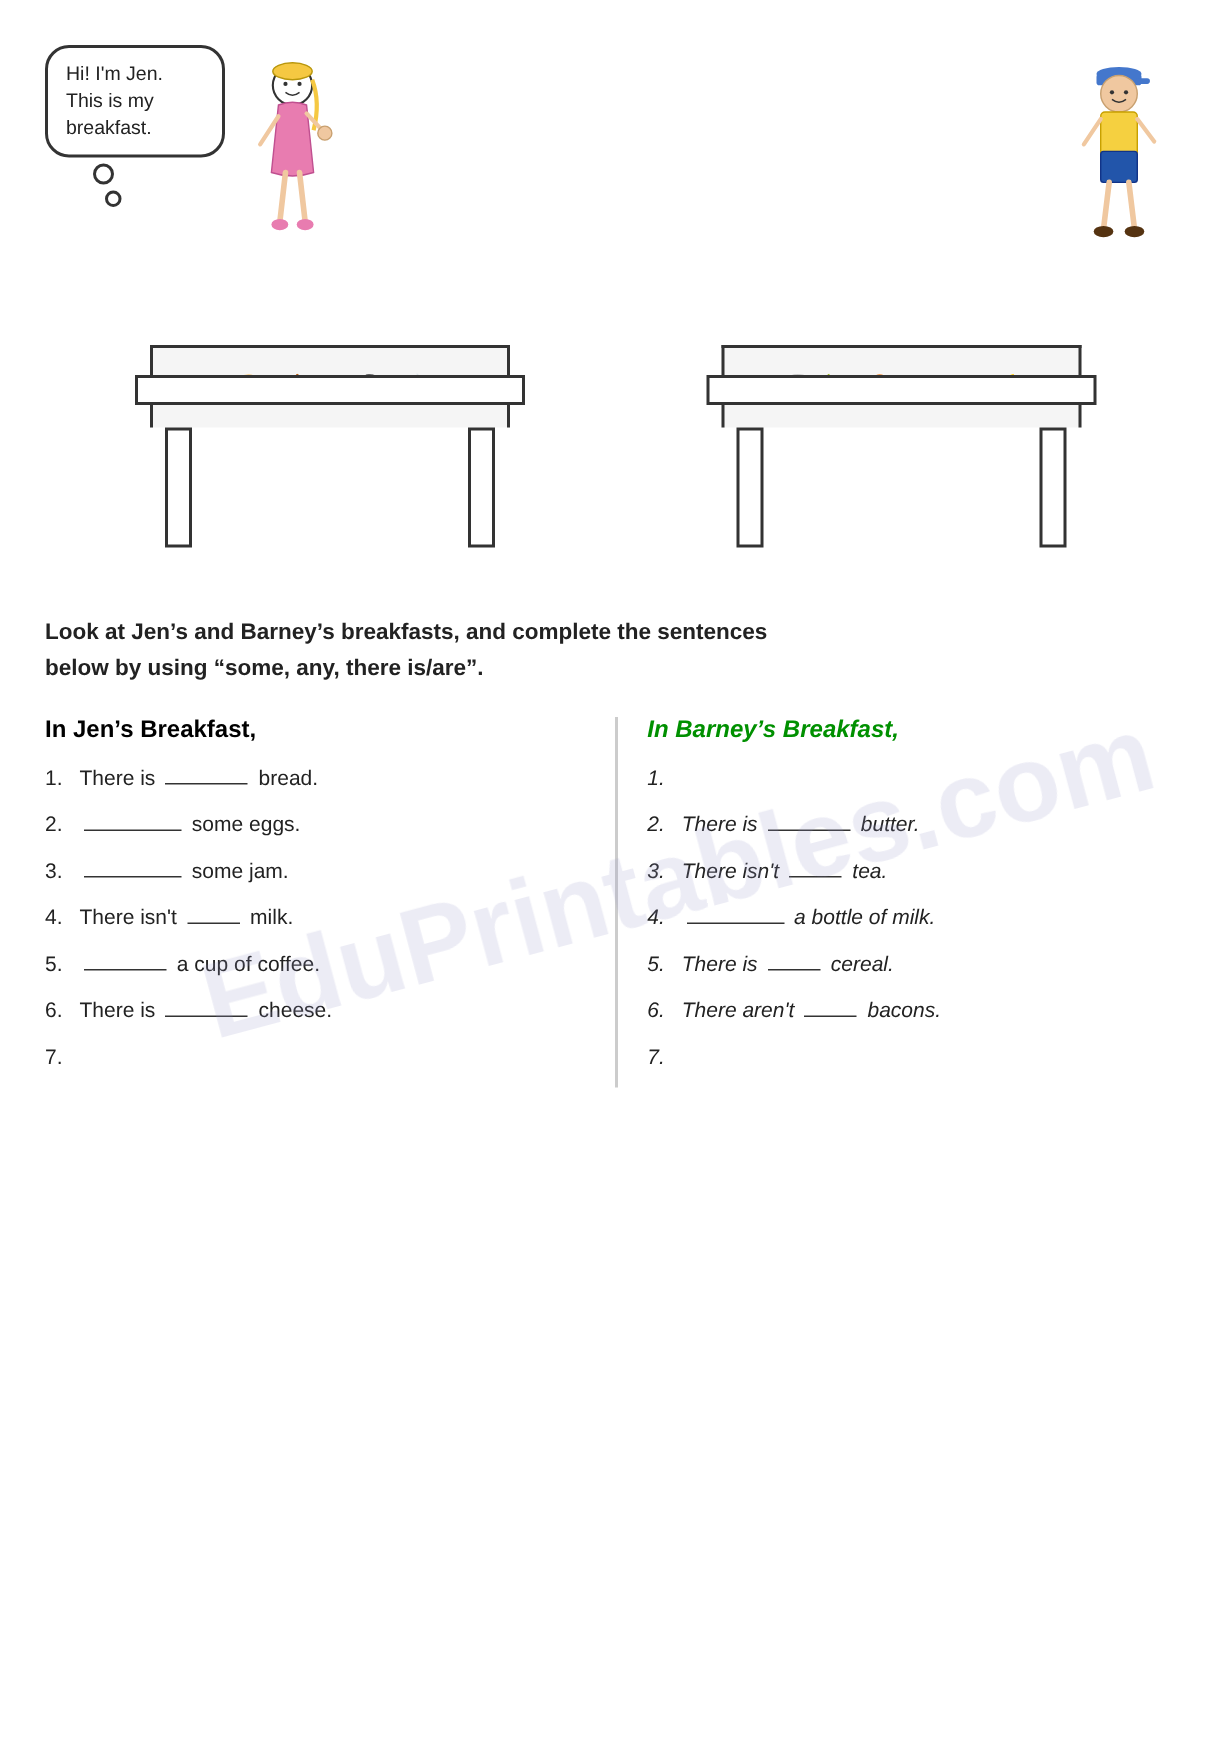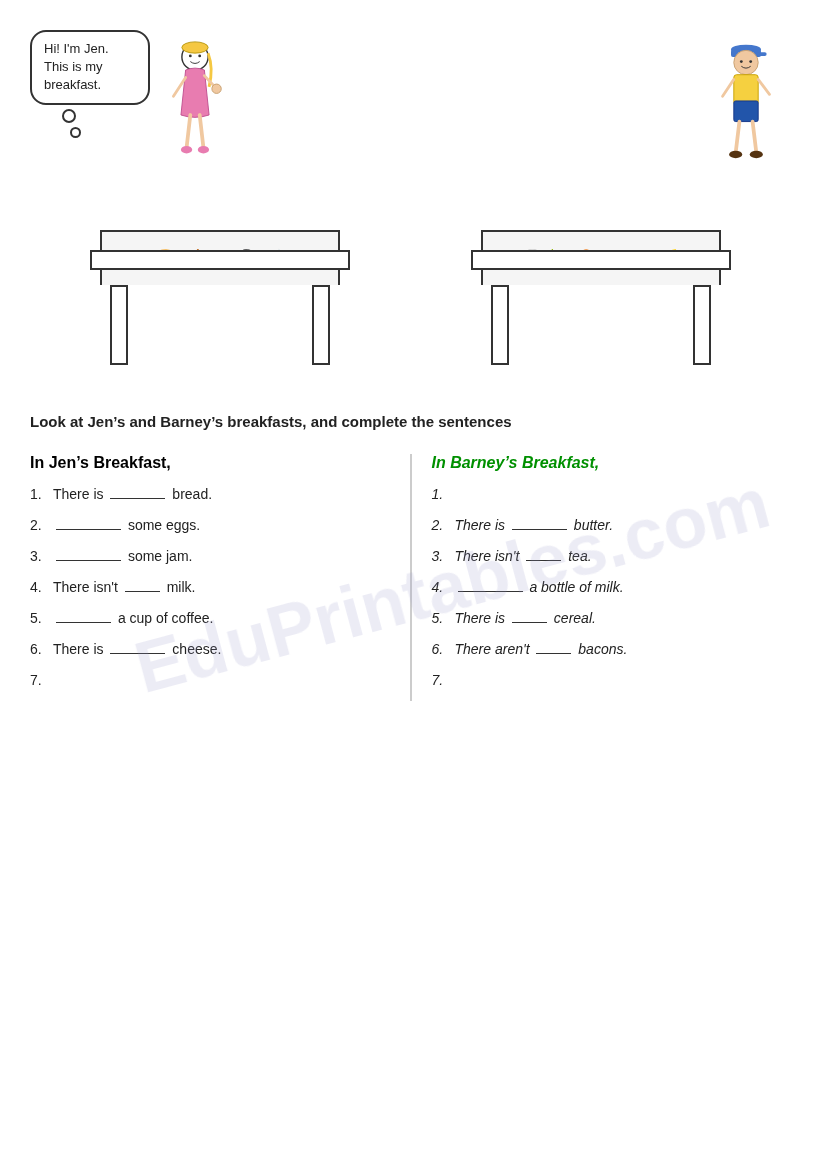--- a/index.html
+++ b/index.html
@@ -308,20 +308,21 @@
       <span style="font-size:18px;">🧃</span>
     </div>
     <div class="table-top"></div>
     <div class="table-leg left"></div>
     <div class="table-leg right"></div>
   </div>
 </div>
 
 <div class="instruction">
   <span>Look at Jen’s and Barney’s breakfasts, and complete the sentences</span><br>
+  <span>below by using “some, any, there is/are”.</span>
 </div>
 
 <div class="exercise-section">
 
   <div class="exercise-column">
     <div class="column-title red">In Jen’s Breakfast,</div>
     <ol class="exercise-list">
       <li>
         <span class="list-num">1.</span>
         <span>There is <span class="blank medium"></span> bread.</span>

